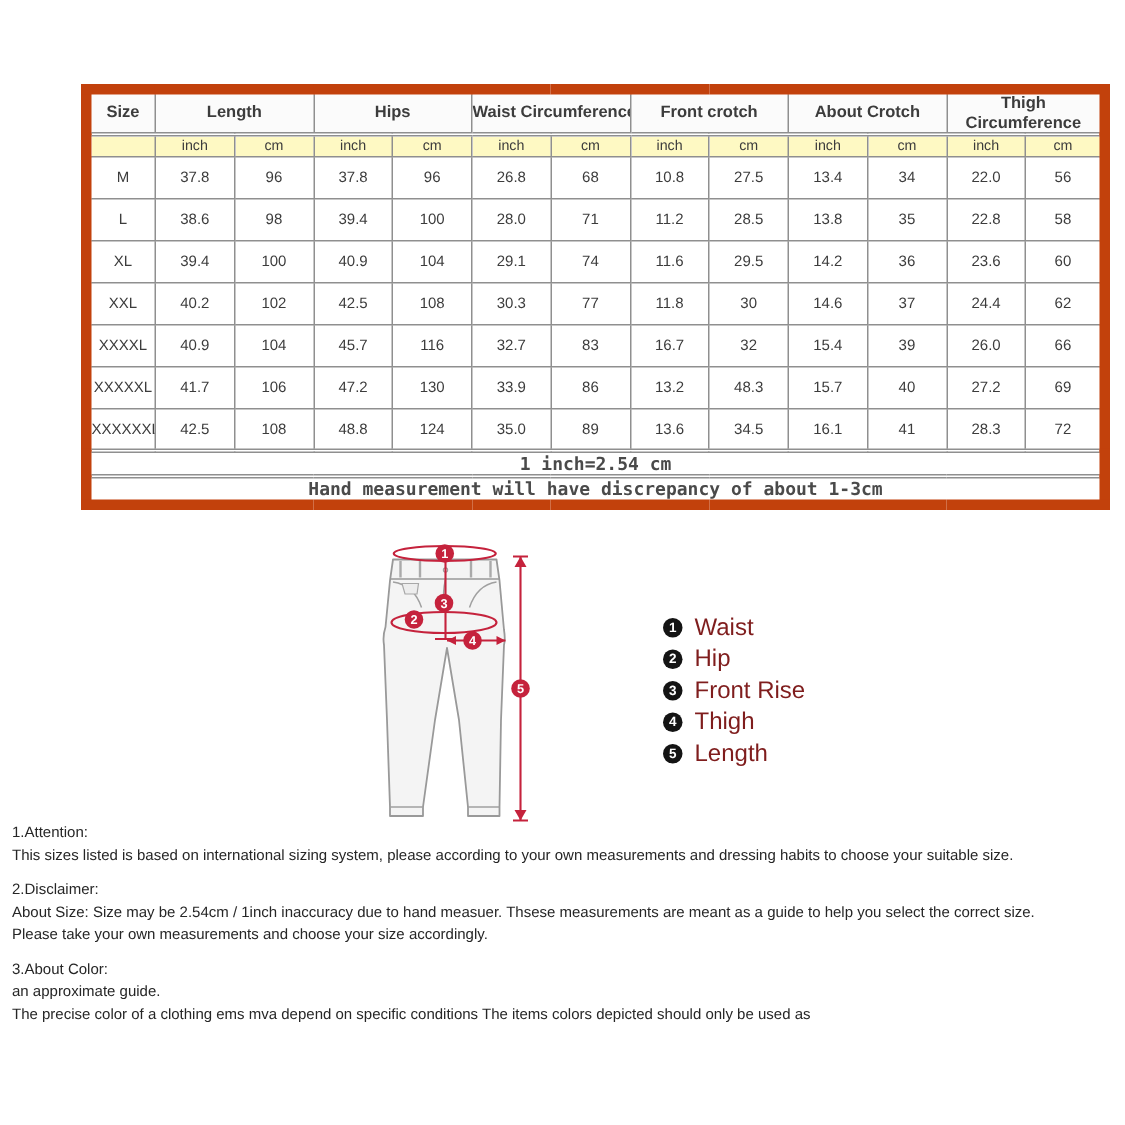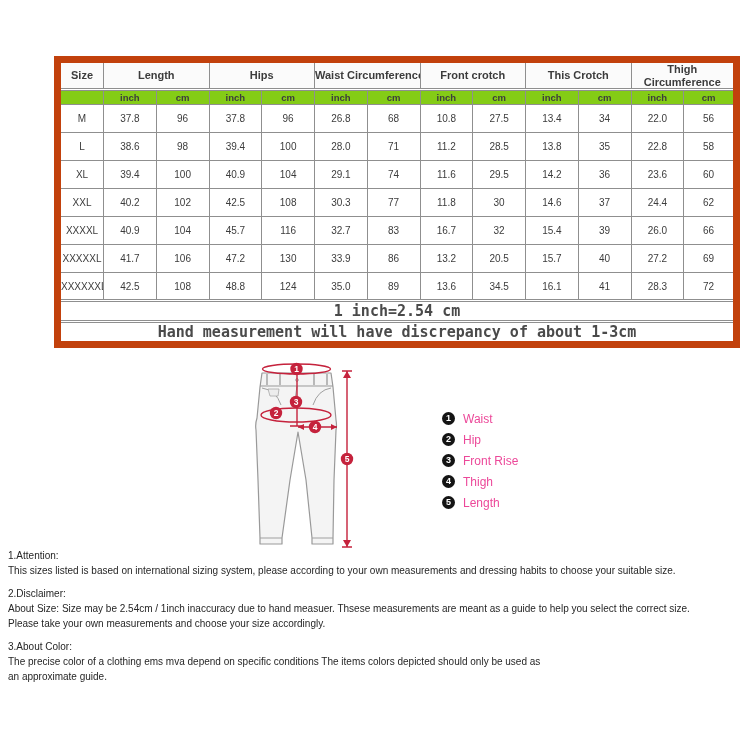--- a/index.html
+++ b/index.html
@@ -37,51 +37,51 @@
     font-weight: bold;
     background: #fbfbfb;
     border-bottom: 3px double #8f8f8f;
     line-height: 1.15;
     white-space: normal;
   }
   .group-header th.nowrap { white-space: nowrap; }
   .unit-row th {
     height: 15px;
     font-size: 9.5px;
-    font-weight: bold;
-    background: #84cc16;
+    font-weight: normal;
+    background: #fef9c3;
   }
   .size-table tbody td {
     height: 28px;
     font-size: 10px;
     background: #fff;
   }
   .size-table tr.footnote-row td {
     height: 14px;
-    font-size: 15px;
+    font-size: 12px;
     font-family: "DejaVu Sans Mono", monospace;
     font-weight: bold;
     color: #4a4a4a;
     border-top: 3px double #8f8f8f;
   }
   .size-table tr.footnote-row.fn2 td { height: 16px; }
 
   
   .diagram { position: absolute; left: 0; top: 358px; width: 750px; height: 196px; }
   .pants-svg { position: absolute; left: 250px; top: 2px; }
   .legend { position: absolute; left: 442px; top: 54px; }
   .legend-item { display: flex; align-items: center; margin-bottom: 8px; height: 13px; }
   .legend-badge {
     width: 13px; height: 13px; border-radius: 50%;
     background: #141414; color: #fff;
     font-size: 9px; font-weight: bold;
     display: flex; align-items: center; justify-content: center;
     flex: 0 0 13px; line-height: 1;
   }
-  .legend-label { margin-left: 8px; font-size: 12px; color: #ec4899; white-space: nowrap; }
+  .legend-label { margin-left: 8px; font-size: 16px; color: #7f1d1d; white-space: nowrap; }
 
   
   .notes { position: absolute; left: 8px; top: 548px; width: 742px; }
   .note-section { margin-bottom: 8px; }
   .note-line { font-size: 10px; line-height: 15px; color: #262626; white-space: nowrap; }
 </style>
 </head>
 <body>
 
 <div class="page">
@@ -102,21 +102,21 @@
         <col>
         <col>
     </colgroup>
     <thead>
       <tr class="group-header">
         <th>Size</th>
         <th colspan="2" class="nowrap">Length</th>
         <th colspan="2" class="nowrap">Hips</th>
         <th colspan="2" class="nowrap">Waist Circumference</th>
         <th colspan="2" class="nowrap">Front crotch</th>
-        <th colspan="2" class="nowrap">This Crotch</th>
+        <th colspan="2" class="nowrap">About Crotch</th>
         <th colspan="2">Thigh Circumference</th>
       </tr>
       <tr class="unit-row">
           <th></th>
           <th>inch</th>
           <th>cm</th>
           <th>inch</th>
           <th>cm</th>
           <th>inch</th>
           <th>cm</th>
@@ -206,21 +206,21 @@
         </tr>
         <tr>
           <td class="size-cell">XXXXXL</td>
           <td>41.7</td>
           <td>106</td>
           <td>47.2</td>
           <td>130</td>
           <td>33.9</td>
           <td>86</td>
           <td>13.2</td>
-          <td>20.5</td>
+          <td>48.3</td>
           <td>15.7</td>
           <td>40</td>
           <td>27.2</td>
           <td>69</td>
         </tr>
         <tr>
           <td class="size-cell">XXXXXXL</td>
           <td>42.5</td>
           <td>108</td>
           <td>48.8</td>
@@ -317,18 +317,18 @@
         <div class="note-line">1.Attention:</div>
         <div class="note-line">This sizes listed is based on international sizing system, please according to your own measurements and dressing habits to choose your suitable size.</div>
       </div>
       <div class="note-section">
         <div class="note-line">2.Disclaimer:</div>
         <div class="note-line">About Size: Size may be 2.54cm / 1inch inaccuracy due to hand measuer. Thsese measurements are meant as a guide to help you select the correct size.</div>
         <div class="note-line">Please take your own measurements and choose your size accordingly.</div>
       </div>
       <div class="note-section">
         <div class="note-line">3.About Color:</div>
+        <div class="note-line">an approximate guide.</div>
         <div class="note-line">The precise color of a clothing ems mva depend on specific conditions The items colors depicted should only be used as</div>
-        <div class="note-line">an approximate guide.</div>
       </div>
     </div>
 
 </div>
 
 </body></html>

